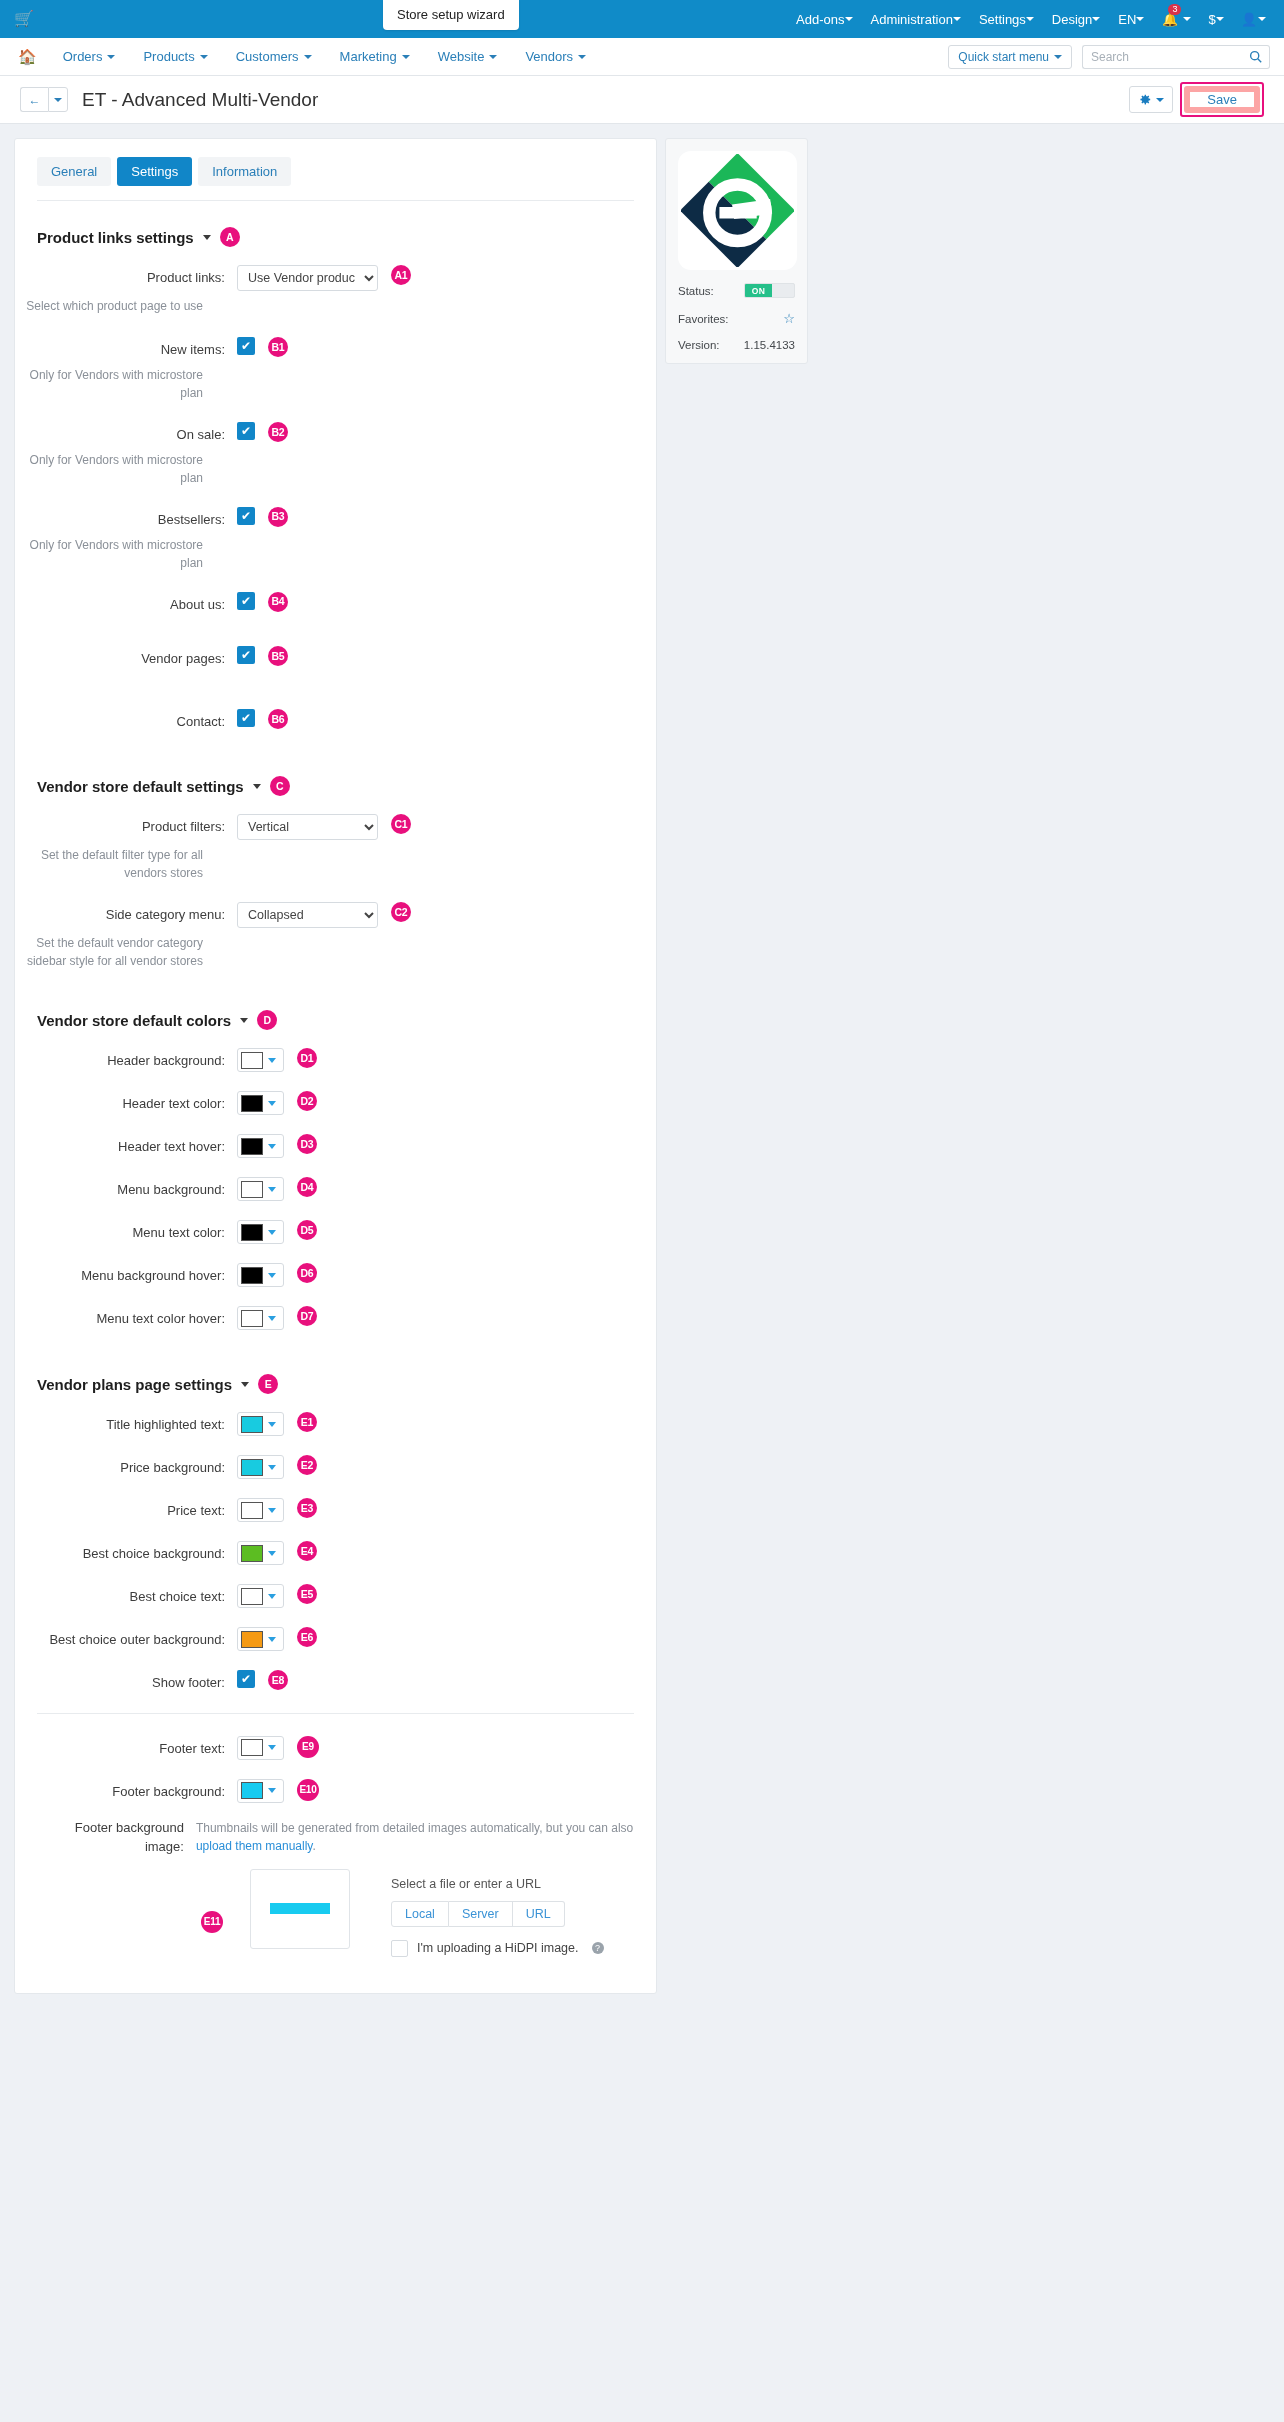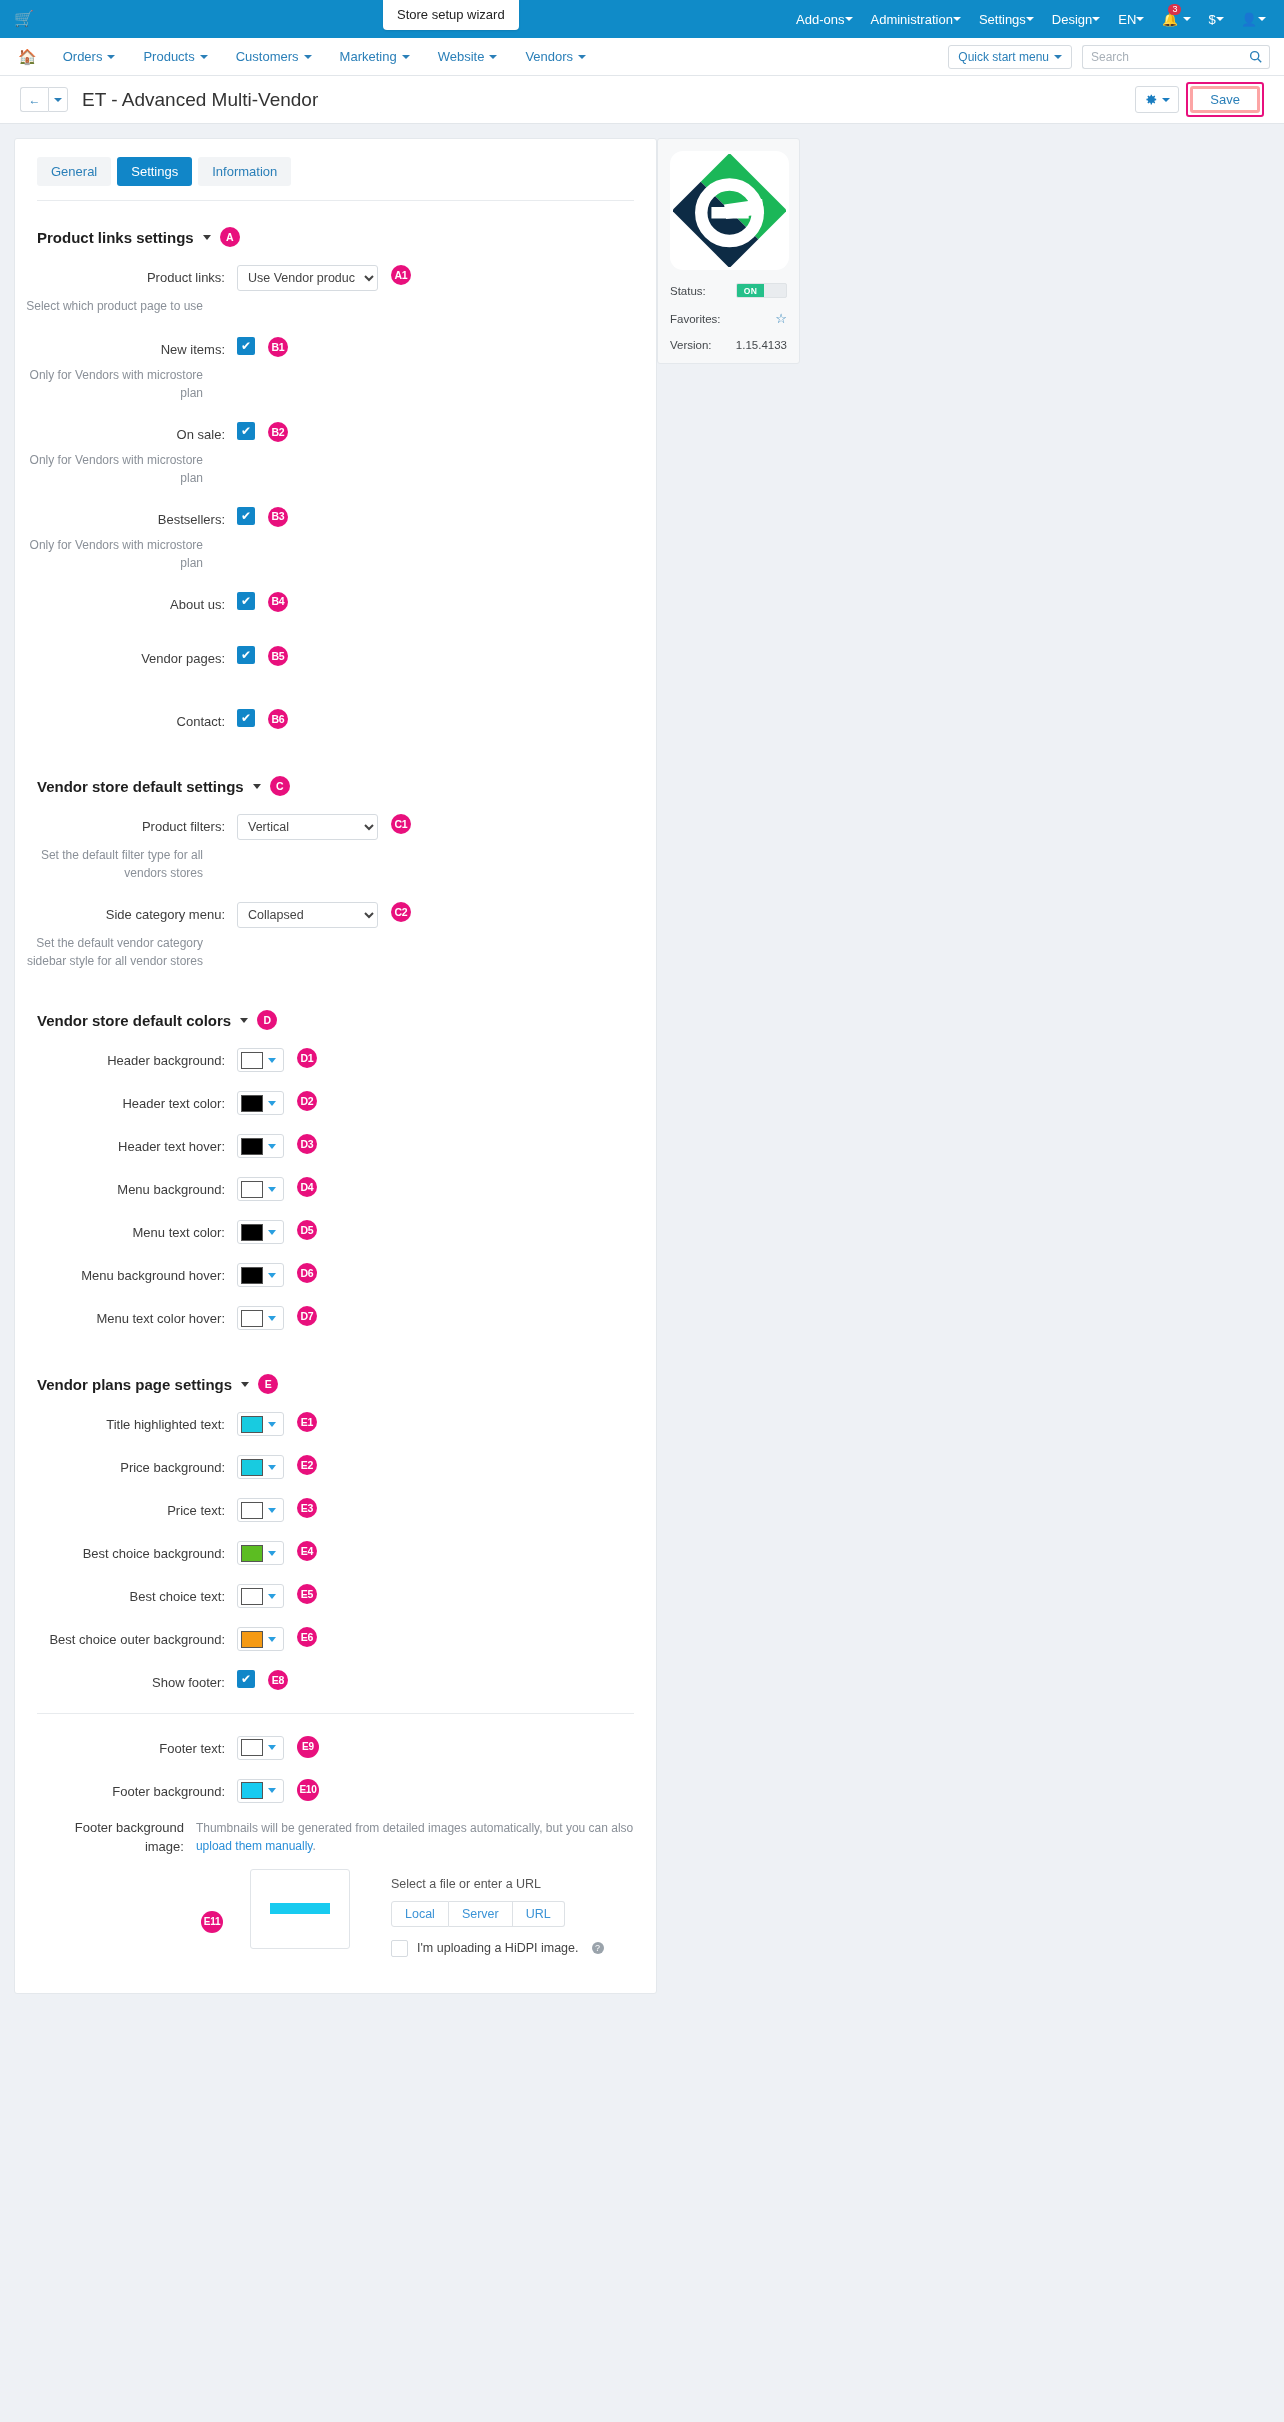--- a/index.html
+++ b/index.html
@@ -96,27 +96,27 @@
   .gear-btn {
     border:1px solid #d6dbe0; background:#fff; border-radius:3px;
     height:27px; padding:0 8px; display:flex; align-items:center; gap:5px;
     color:#1a7dc0; cursor:pointer; font-size:13px;
   }
   .save-hl {
     border:2px solid #e8107d; border-radius:3px; padding:2px; margin-left:7px;
     display:inline-flex;
   }
   .save-btn {
-    border:3px solid #fca5a5; background:#fff; border-radius:3px;
+    border:6px solid #fca5a5; background:#fff; border-radius:3px;
     height:27px; padding:0 17px; color:#2a7fb8; font-size:13px;
     display:flex; align-items:center; cursor:pointer;
   }
 
   
-  .wrap { display:flex; padding:14px 14px 40px 14px; gap:0; align-items:flex-start; }
+  .wrap { display:flex; padding:14px 14px 40px 14px; gap:8px; align-items:flex-start; }
   .main-card {
     background:#fff; border:1px solid #e4e8ec; border-radius:3px;
     width:643px; padding:18px 0 30px 0;
   }
   .side-card {
     background:#f7f8f9; border:1px solid #e4e8ec; border-radius:3px;
     width:143px; padding:12px; margin-left:-0px;
   }
   .side-col { width:143px; }
 

